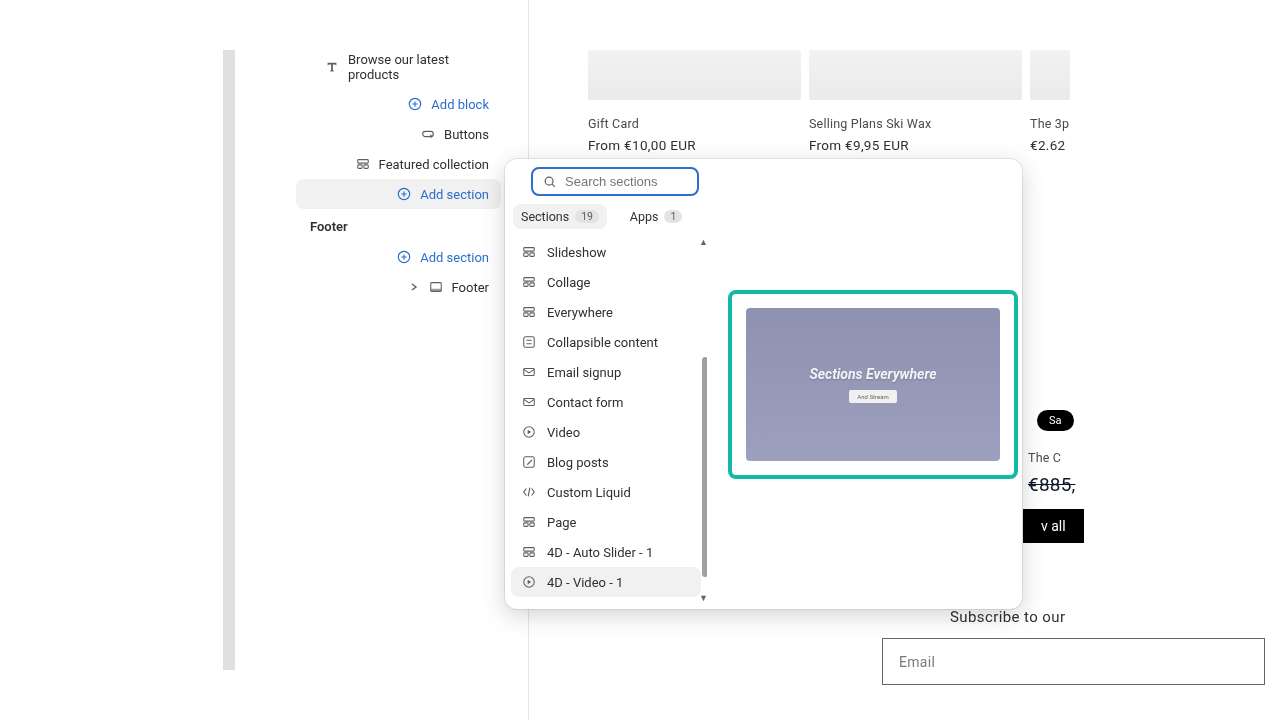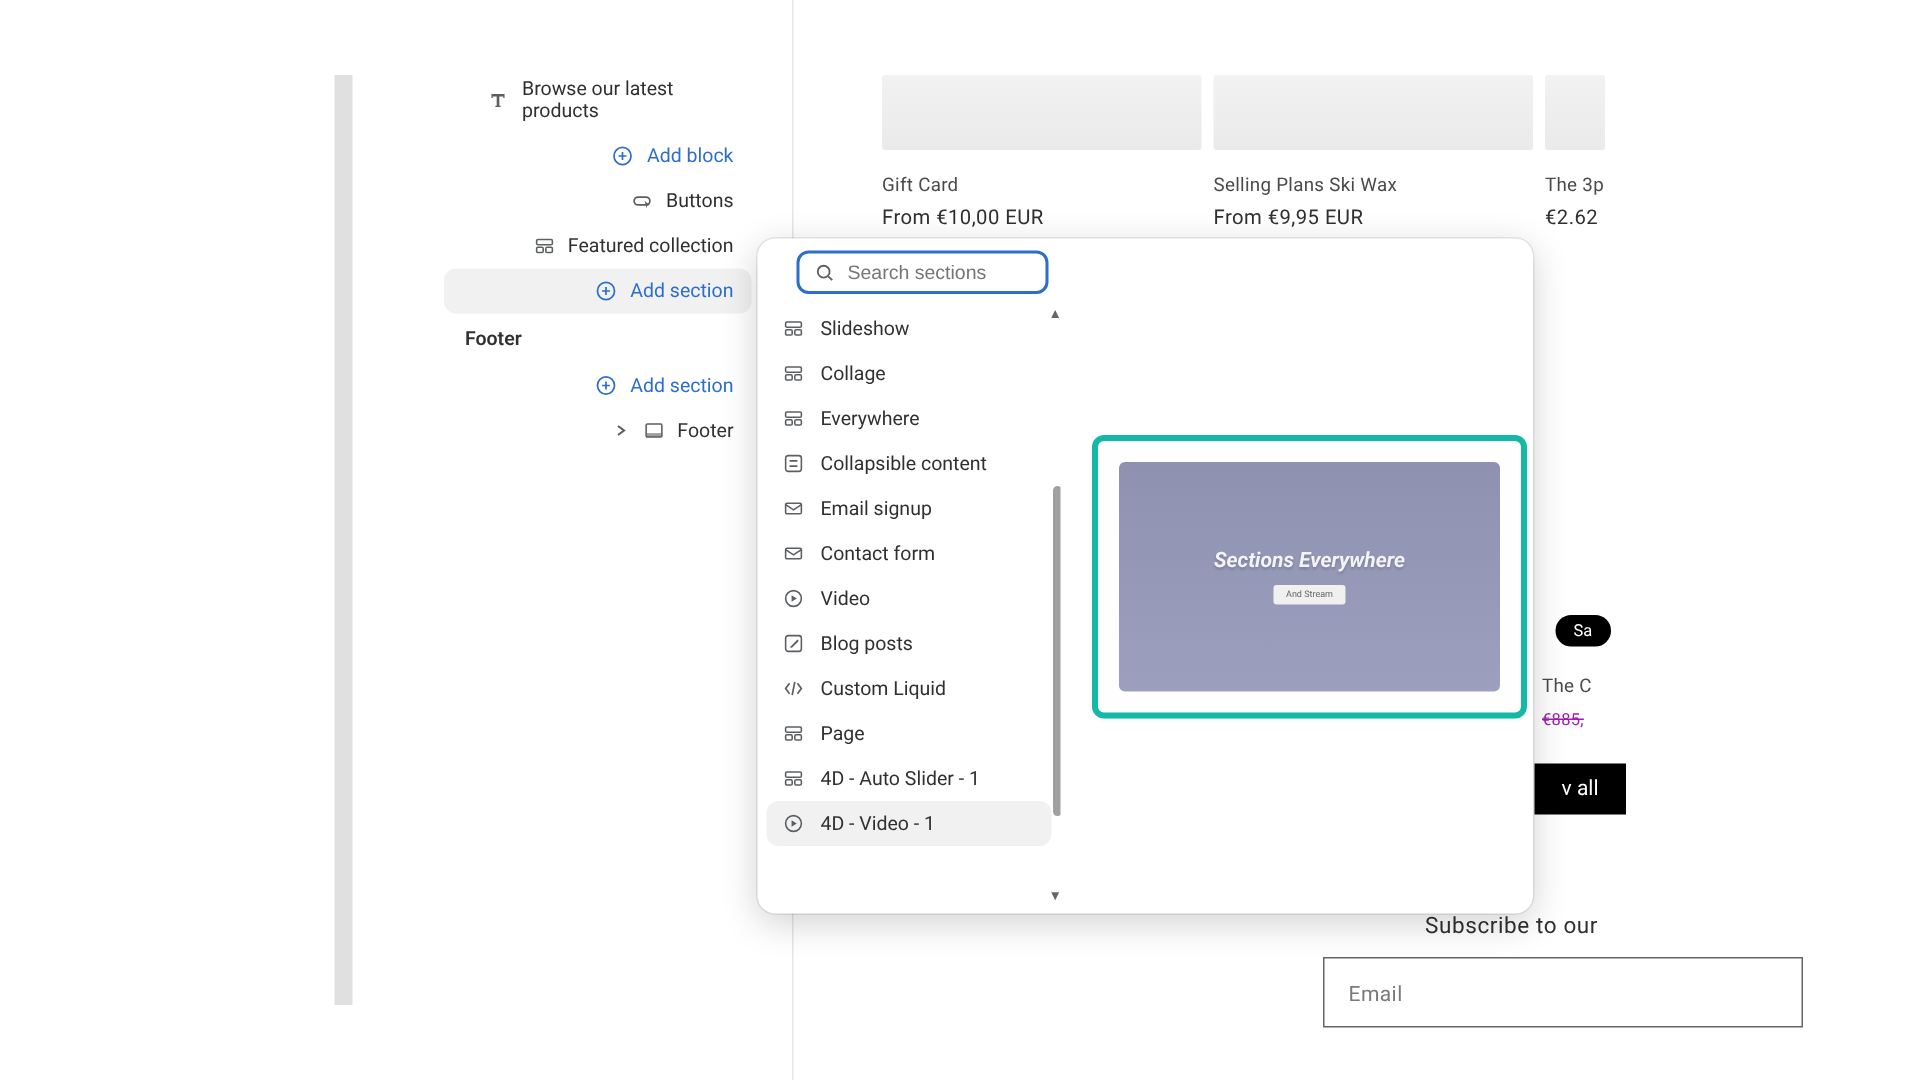--- a/index.html
+++ b/index.html
@@ -53,26 +53,26 @@
     .divider { position: absolute; left: 528px; top: 0; width: 1px; height: 720px; background: #e5e5e5; }
     
     .product-row { position: absolute; top: 50px; display: flex; gap: 8px; }
     .product-card { width: 213px; }
     .product-img { width: 213px; height: 50px; background: linear-gradient(180deg, #f2f2f2, #eaeaea); border-radius: 2px; }
     .product-title { font-size: 12.5px; color: #4a4a4a; margin-top: 16px; letter-spacing: 0.2px; }
     .product-price { font-size: 13.5px; color: #303030; margin-top: 6px; letter-spacing: 0.3px; }
     
     .sale-badge { position: absolute; background: #000; color: #fff; border-radius: 14px; font-size: 11px; padding: 4px 12px; }
     .truncated-tag { font-size: 12.5px; color: #4a4a4a; letter-spacing: 0.2px; }
-    .truncated-price { font-size: 11px; color: #a21caf; letter-spacing: 0.2px; text-decoration: line-through; }
+    .truncated-price { font-size: 19px; color: #0f172a; letter-spacing: 0.2px; text-decoration: line-through; }
     
     .view-all-btn { position: absolute; left: 1023px; top: 509px; background: #000; color: #fff; padding: 9px 18px; font-size: 14px; border-radius: 0; }
     
     .subscribe { position: absolute; left: 950px; top: 608px; font-size: 15px; color: #303030; letter-spacing: 0.4px; }
-    .email-box { position: absolute; left: 882px; top: 638px; width: 320px; border: 1px solid #666; padding: 13px 16px; }
+    .email-box { position: absolute; left: 882px; top: 638px; width: 383px; border: 1px solid #666; padding: 13px 16px; }
     .email-box span { color: #7a7a7a; font-size: 14px; letter-spacing: 0.3px; }
     
     svg { display: block; }
   </style>
 </head>
 <body>
 
 <div class="viewport-edge"></div>
 
 <div class="sidebar">
@@ -186,20 +186,30 @@
       <div class="search-box">
         <span class="icn">
           <svg width="14" height="14" viewBox="0 0 16 16">
               <circle cx="7" cy="7" r="4.5" fill="none" stroke="#5c5f62" stroke-width="1.4"></circle>
               <path d="M10.5 10.5l3 3" stroke="#5c5f62" stroke-width="1.4"></path>
             </svg>
         </span>
         <input type="text" placeholder="Search sections" style="">
       </div>
     </div>
+    <div class="tabs">
+      <div class="tab active">
+        <span>Sections</span>
+        <span class="badge">19</span>
+      </div>
+      <div class="tab">
+        <span>Apps</span>
+        <span class="badge">1</span>
+      </div>
+    </div>
     <div class="section-list">
       <div class="scroll-arrow-up">▲</div>
       <div class="section-list-inner" id="section-list-inner">
           <div class="section-item">
             <span class="icn">
               <svg width="14" height="14" viewBox="0 0 16 16">
                 <rect x="2" y="3" width="12" height="4" rx="1" fill="none" stroke="#5c5f62" stroke-width="1.2"></rect>
                 <rect x="2" y="9" width="5" height="4" rx="1" fill="none" stroke="#5c5f62" stroke-width="1.2"></rect>
                 <rect x="9" y="9" width="5" height="4" rx="1" fill="none" stroke="#5c5f62" stroke-width="1.2"></rect>
               </svg>

